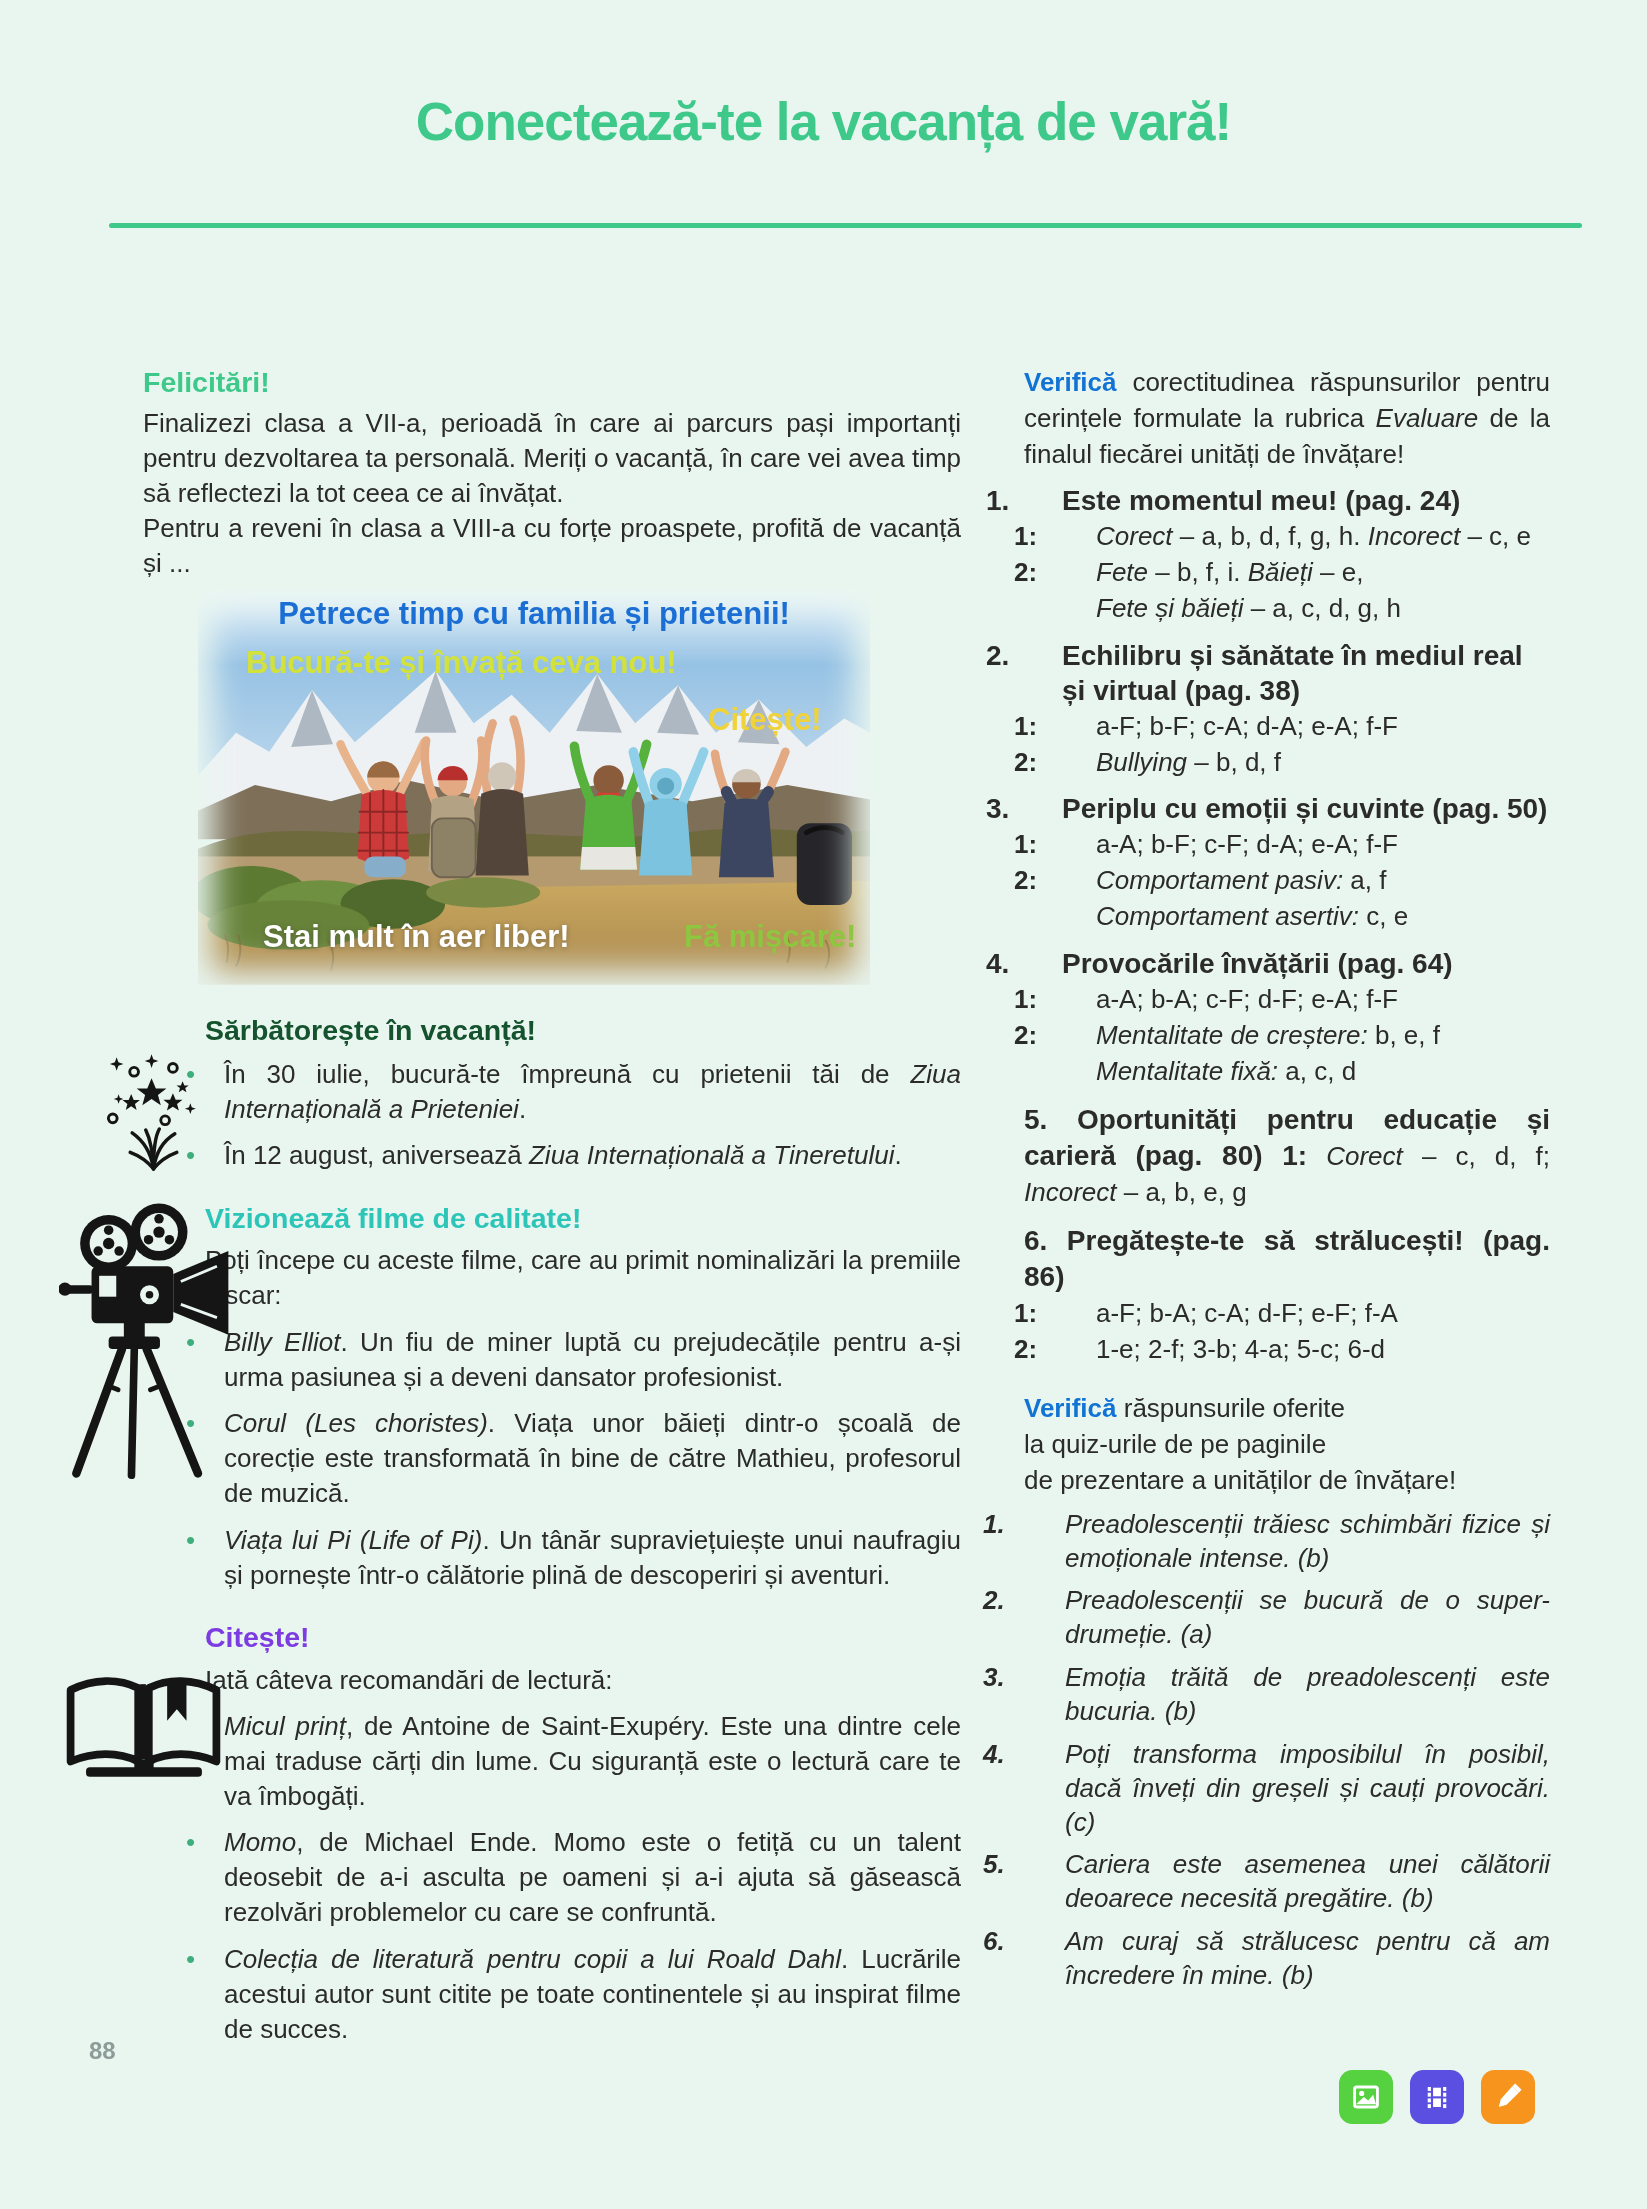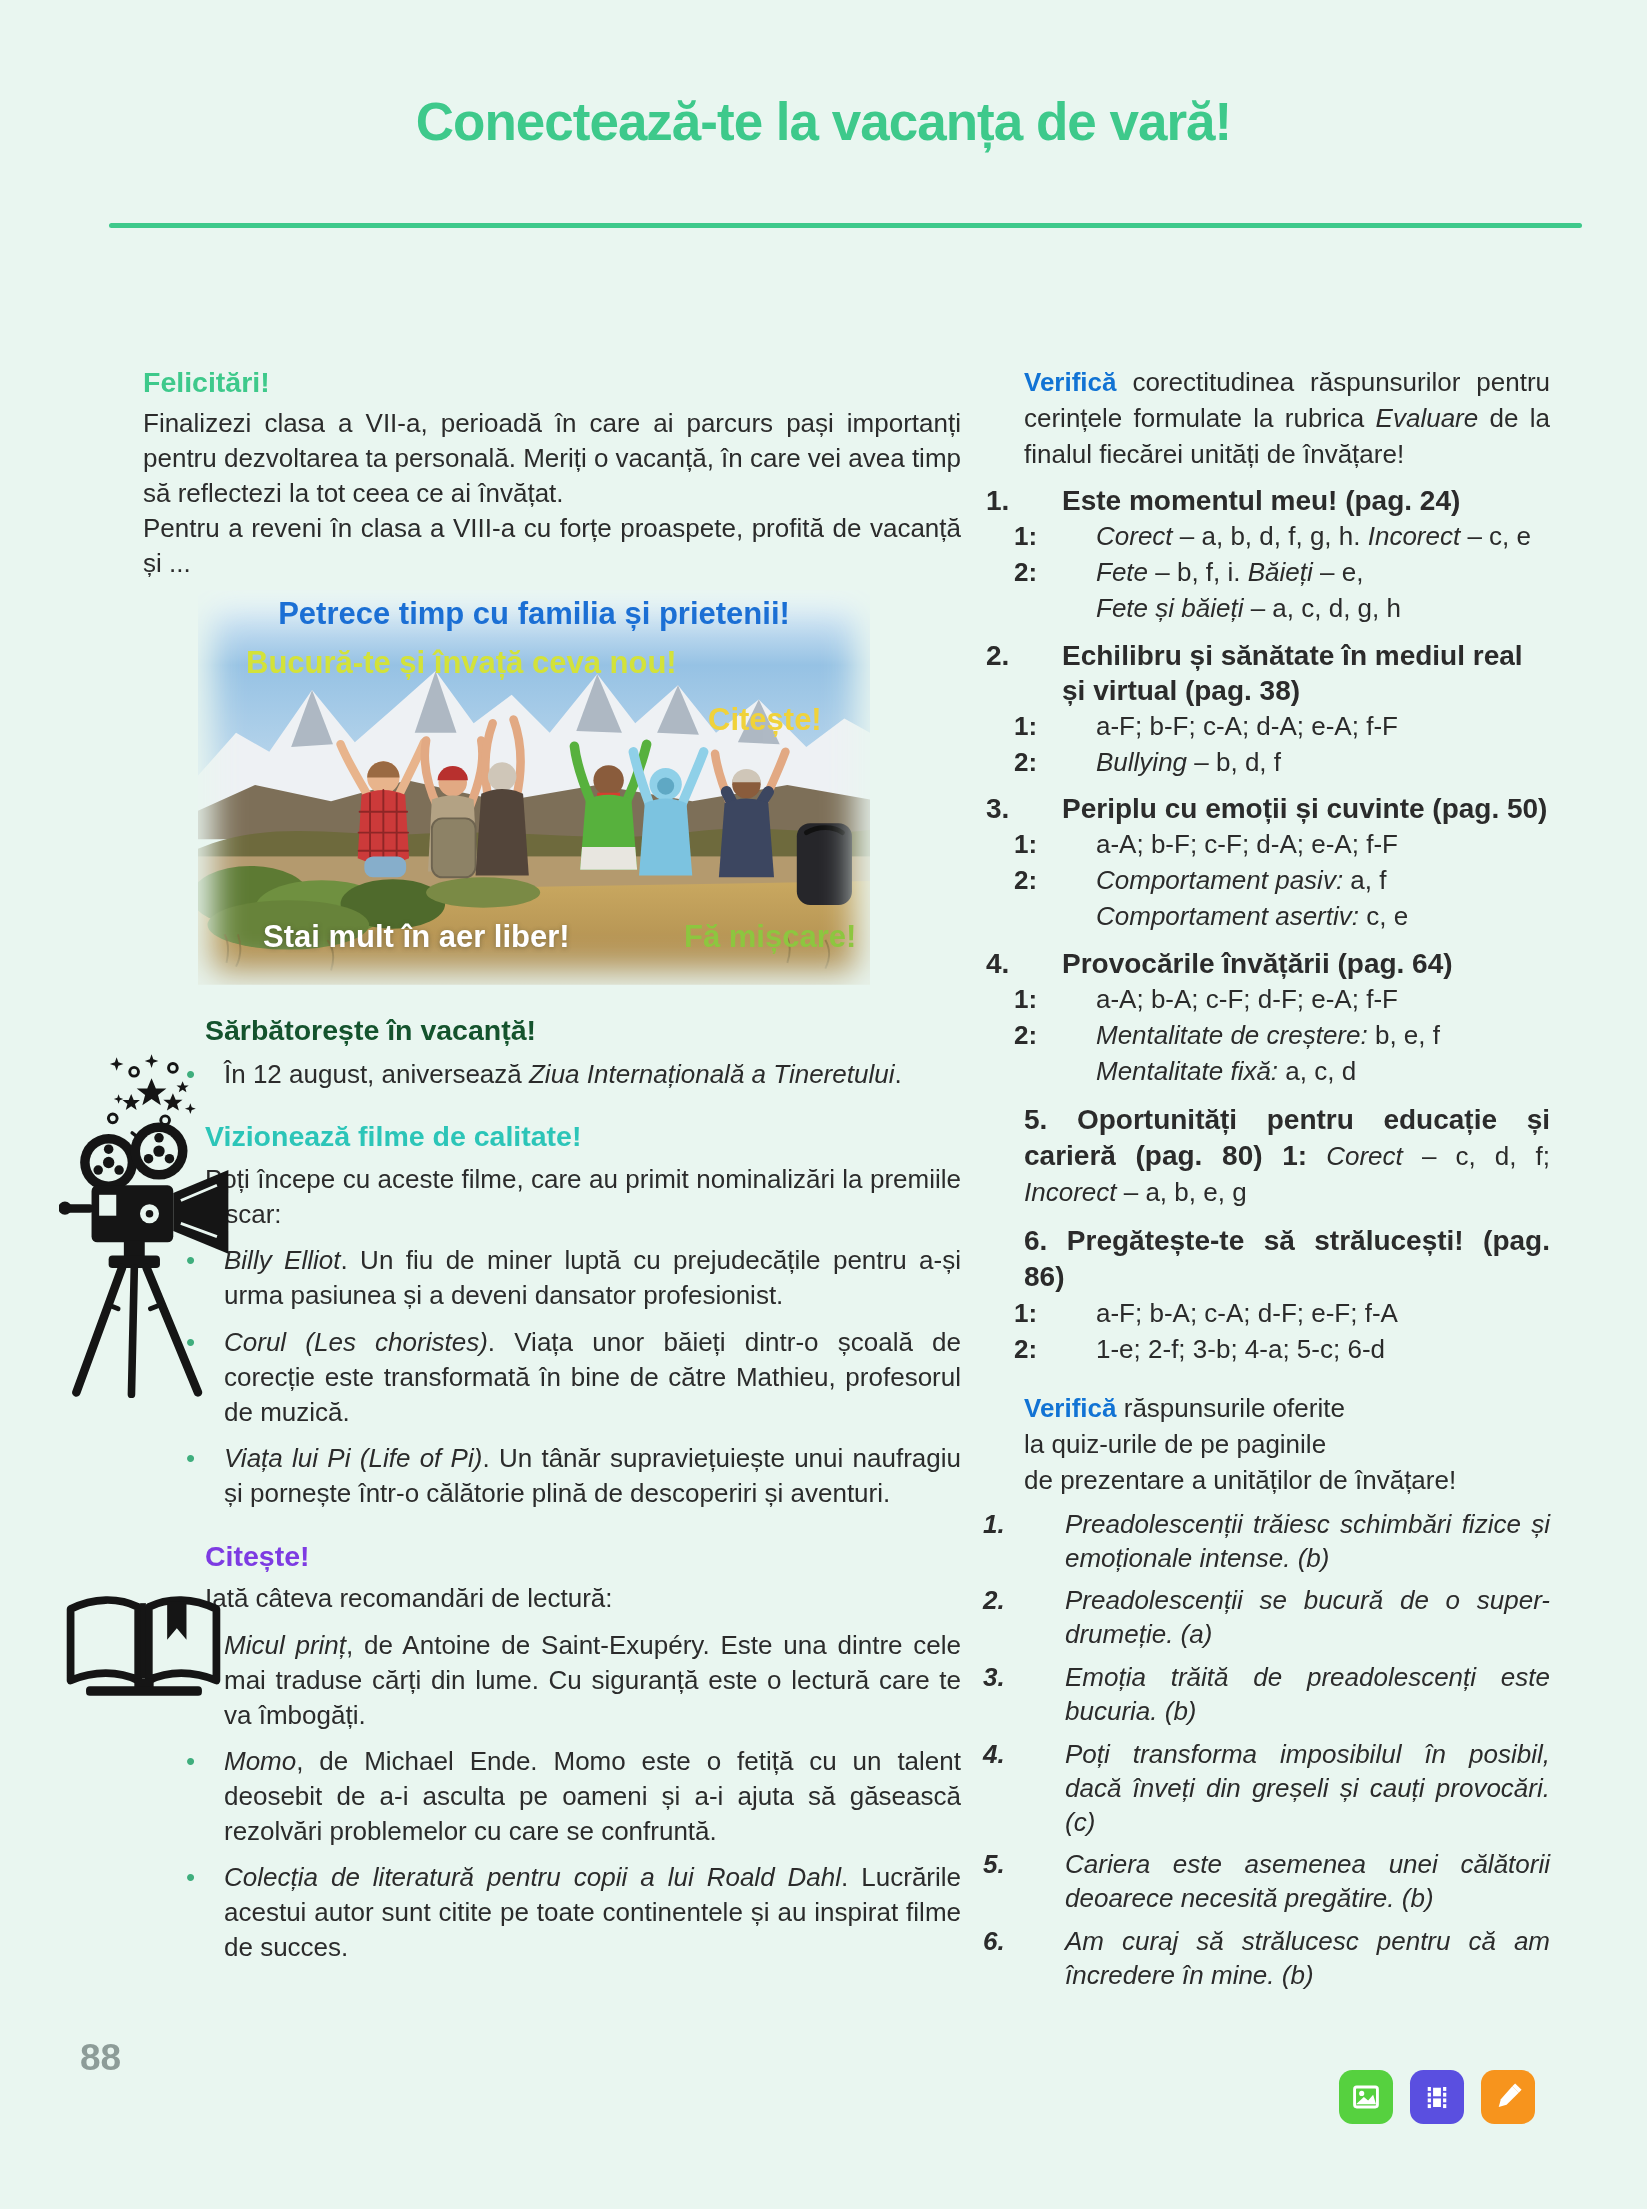--- a/index.html
+++ b/index.html
@@ -52,21 +52,21 @@
   .ans-no{display:inline-block;width:38px;}
   .ans-line{padding-left:72px;text-indent:-41px;}
   .ans-line.cont{text-indent:0;}
   .lbl{display:inline-block;width:41px;font-weight:700;font-style:normal;}
   .ans-flow{text-align:justify;margin-top:13.3px;}
   .ans-flow .bd{font-size:28px;}
   .verifica2{margin-top:23px;}
   .quiz-item{font-style:italic;text-align:justify;padding-left:41px;text-indent:-41px;margin-top:8.6px;line-height:34px;}
   .qno{display:inline-block;width:41px;font-weight:700;}
 
-  .pagenum{position:absolute;left:80px;top:2037px;font-size:37px;font-weight:700;color:#8d9c98;}
+  .pagenum{position:absolute;left:89px;top:2037px;font-size:24px;font-weight:700;color:#8d9c98;}
 
   .actions{position:absolute;left:1339px;top:2070px;display:flex;gap:17px;}
   .abtn{width:54px;height:54px;border-radius:13.3px;border:none;display:flex;align-items:center;justify-content:center;cursor:pointer;padding:0;}
   .abtn svg{width:40px;height:40px;}
 </style>
 </head>
 <body>
 
 <div class="page">
 
@@ -200,20 +200,21 @@
             <path d="M50,120 C49,98 46,88 42,80"></path>
             <path d="M50,120 C50,96 52,86 56,79"></path>
             <path d="M50,120 C53,100 62,90 72,84"></path>
             <path d="M50,120 C42,110 34,106 26,103"></path>
             <path d="M50,120 C58,110 66,106 74,103"></path>
           </g>
         </svg>
       </div>
       <div class="h orange">Sărbătorește în vacanță!</div>
       <ul class="blist">
+          <li><span class="blt">•</span><span>În 30 iulie, bucură-te împreună cu prietenii tăi de </span><span class="it">Ziua Internațională a Prieteniei</span><span>.</span></li>
           <li><span class="blt">•</span><span>În 12 august, aniversează </span><span class="it">Ziua Internațională a Tineretului</span><span>.</span></li>
         </ul>
     </section>
 
     <section class="sec">
       <div class="icon camera">
         <svg viewBox="0 0 190 300" aria-hidden="true">
           <g fill="#151515">
             <circle cx="52" cy="50" r="30"></circle>
               <circle cx="105" cy="38" r="30"></circle>

